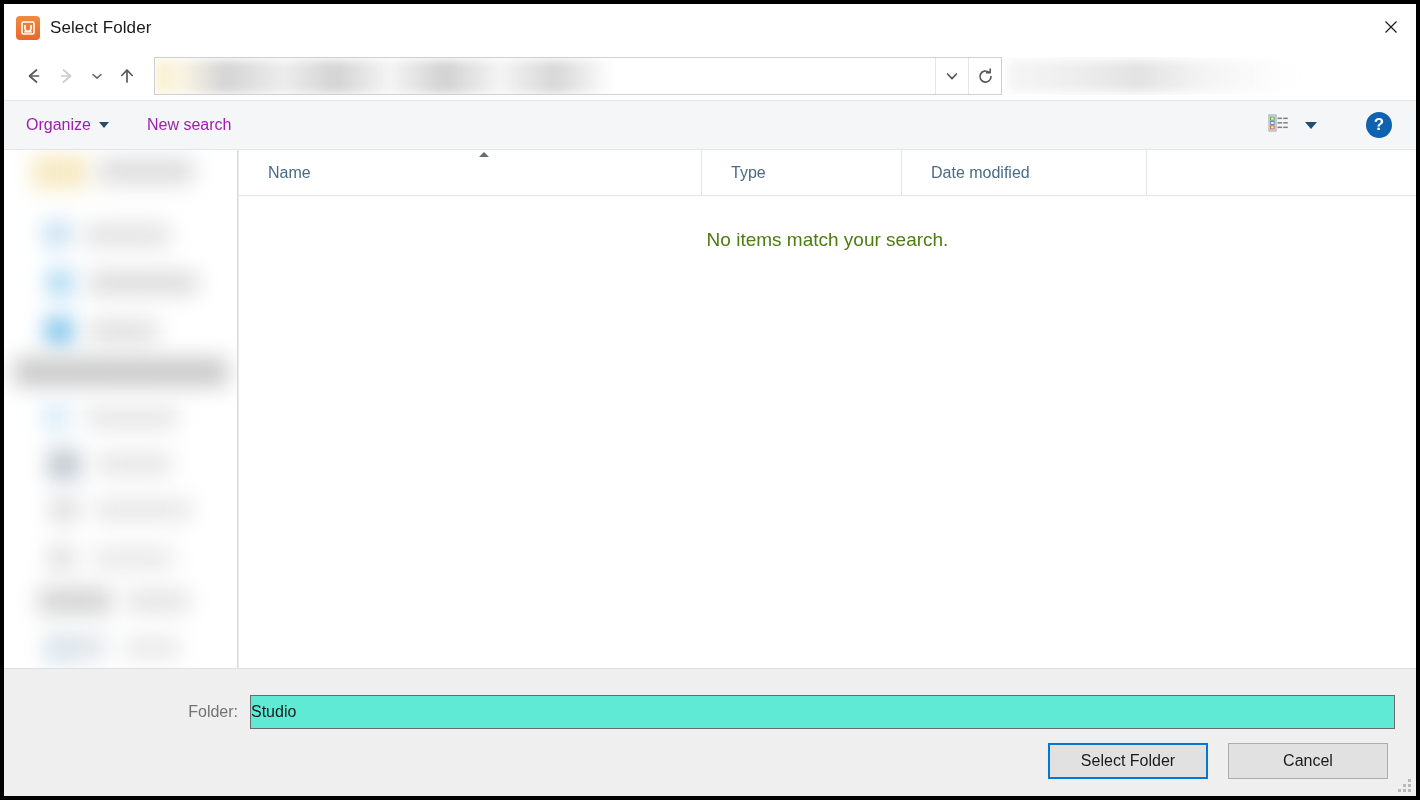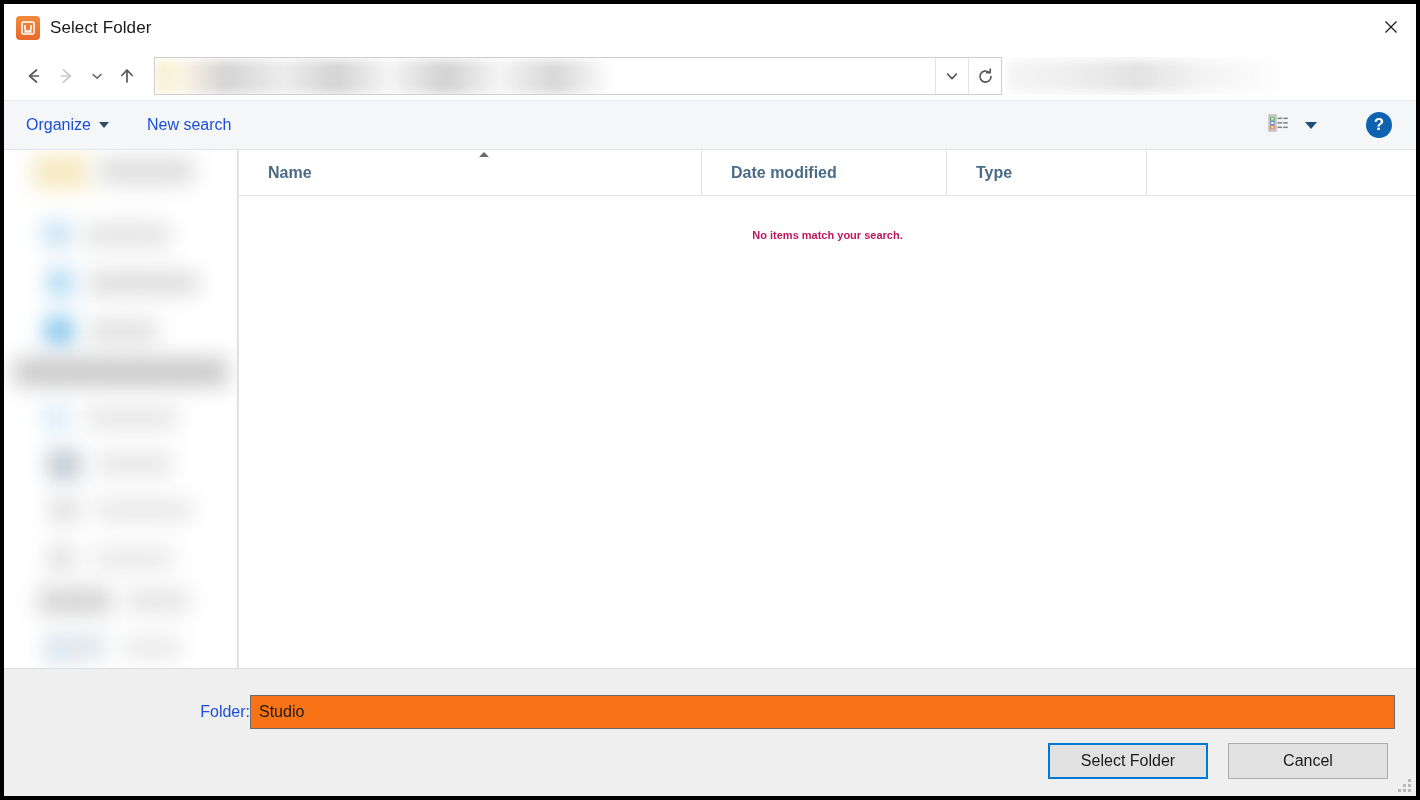--- a/index.html
+++ b/index.html
@@ -120,21 +120,21 @@
   
   .cmdbar {
     height: 50px; flex: 0 0 50px;
     background: #f4f6f8;
     border-top: 1px solid #e6e9ec;
     border-bottom: 1px solid #e2e6ea;
     display: flex; align-items: center;
     padding: 0 14px 0 22px;
   }
   .cmd-item {
-    font-size: 16px; color: #1d4ed8;
+    font-size: 16px; color: #a21caf;
     display: flex; align-items: center; gap: 8px;
     margin-right: 38px; cursor: default;
   }
   .caret-down {
     width: 0; height: 0;
     border-left: 5px solid transparent;
     border-right: 5px solid transparent;
     border-top: 6px solid #2b4a66;
   }
   .cmd-spacer { flex: 1 1 auto; }
@@ -170,21 +170,20 @@
   }
   .sb-blur { position: absolute; border-radius: 3px; filter: blur(11px); }
 
   .splitter { flex: 0 0 1px; background: #e8e8e8; }
 
   .filepane {
     flex: 1 1 auto;
     display: flex; flex-direction: column;
     min-width: 0;
     background: #ffffff;
-    font-weight: bold;
   }
   .colheader {
     height: 46px; flex: 0 0 46px;
     display: flex; align-items: center;
     border-bottom: 1px solid #e5e5e5;
     position: relative;
   }
   .col {
     height: 46px;
     display: flex; align-items: center;
@@ -203,44 +202,44 @@
     position: absolute; top: 2px; left: 240px;
     width: 0; height: 0;
     border-left: 5px solid transparent;
     border-right: 5px solid transparent;
     border-bottom: 5px solid #6c6c6c;
   }
   .emptymsg {
     flex: 1 1 auto;
     padding-top: 33px;
     text-align: center;
-    font-size: 11px; color: #be185d;
+    font-size: 19px; color: #4d7c0f;
   }
 
   
   .footer {
     flex: 0 0 128px;
     background: #efefef;
     border-top: 1px solid #dfdfdf;
     position: relative;
   }
   .folderrow {
     display: flex; align-items: center;
     padding-top: 26px;
   }
   .folder-label {
-    width: 246px; text-align: right; 
-    font-size: 16px; color: #1d4ed8;
+    width: 246px; text-align: right; padding-right: 12px;
+    font-size: 16px; color: #737373;
   }
   .folder-input {
     flex: 0 0 1145px; height: 34px;
     border: 1px solid #6b6b6b;
-    background: #f97316;
+    background: #5eead4;
     font-size: 16px; color: #1a1a1a;
-    padding: 0 8px;
+    padding: 0 0;
     font-family: "Liberation Sans", sans-serif;
     outline: none;
   }
   .btnrow {
     display: flex; justify-content: flex-end;
     gap: 20px;
     padding: 14px 28px 0 0;
   }
   .btn {
     width: 160px; height: 36px;
@@ -386,25 +385,25 @@
     </div>
 
     <div class="splitter"></div>
 
     <div class="filepane">
       <div class="colheader">
         <div class="col name">
           <span class="sort-arrow"></span>
           <span>Name</span>
         </div>
+        <div class="col type">
+          <span>Type</span>
+        </div>
         <div class="col date">
           <span>Date modified</span>
-        </div>
-        <div class="col type">
-          <span>Type</span>
         </div>
         <div class="col extra"></div>
       </div>
       <div class="emptymsg">No items match your search.</div>
     </div>
   </div>
 
   <div class="footer">
     <div class="folderrow">
       <div class="folder-label">Folder:</div>

